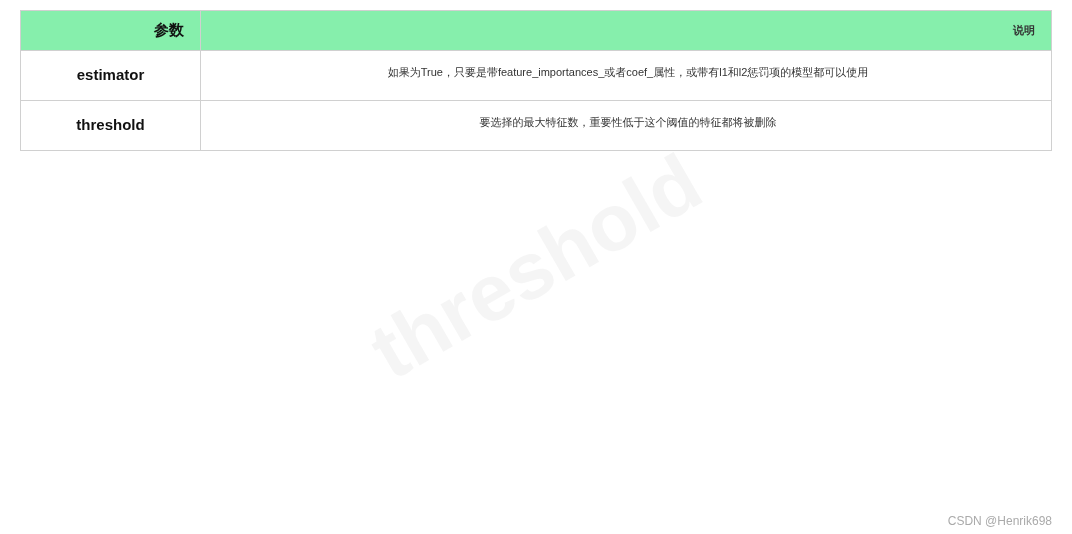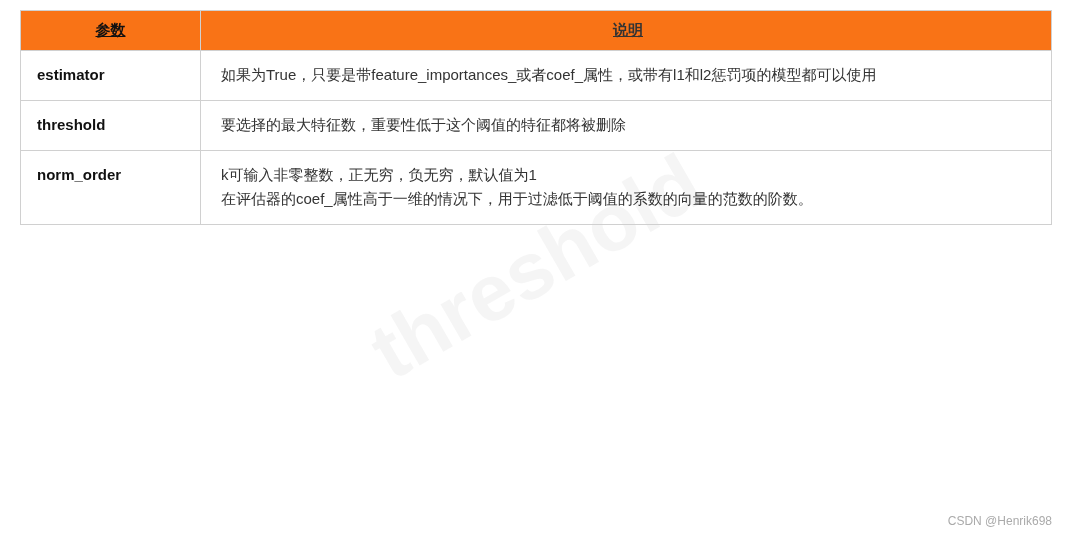--- a/index.html
+++ b/index.html
@@ -28,52 +28,52 @@
     }
 
     table {
       width: 100%;
       border-collapse: collapse;
       font-size: 15px;
       color: #333;
     }
 
     thead th {
-      background: #f97316;
-      text-align: center;
+      background: #86efac;
+      text-align: right;
       padding: 10px 16px;
       font-weight: bold;
       font-size: 15px;
       border: 1px solid #d0d0d0;
       color: #222;
-      text-decoration: underline;
     }
 
     tbody tr {
       border: 1px solid #d0d0d0;
     }
 
     tbody td {
       border: 1px solid #d0d0d0;
       padding: 12px 16px;
       vertical-align: top;
       line-height: 1.65;
+      text-align: center;
     }
 
     .param-col {
       font-weight: bold;
       white-space: nowrap;
       width: 180px;
       font-size: 15px;
       color: #111;
     }
 
     .desc-col {
       color: #333;
-      font-size: 15px;
+      font-size: 11px;
       padding-left: 20px;
     }
 
     .watermark {
       position: absolute;
       top: 50%;
       left: 50%;
       transform: translate(-50%, -50%) rotate(-30deg);
       font-size: 80px;
       color: rgba(200, 200, 200, 0.18);
@@ -113,21 +113,17 @@
     </thead>
     <tbody id="table-body">
     <tr>
           <td class="param-col">estimator</td>
           <td class="desc-col">如果为True，只要是带feature_importances_或者coef_属性，或带有l1和l2惩罚项的模型都可以使用</td>
         </tr>
         <tr>
           <td class="param-col">threshold</td>
           <td class="desc-col">要选择的最大特征数，重要性低于这个阈值的特征都将被删除</td>
         </tr>
-        <tr>
-          <td class="param-col">norm_order</td>
-          <td class="desc-col">k可输入非零整数，正无穷，负无穷，默认值为1<br>在评估器的coef_属性高于一维的情况下，用于过滤低于阈值的系数的向量的范数的阶数。</td>
-        </tr>
       </tbody>
   </table>
 
   <div class="csdn-credit">CSDN @Henrik698</div>
 </div>
 
 </body></html>

